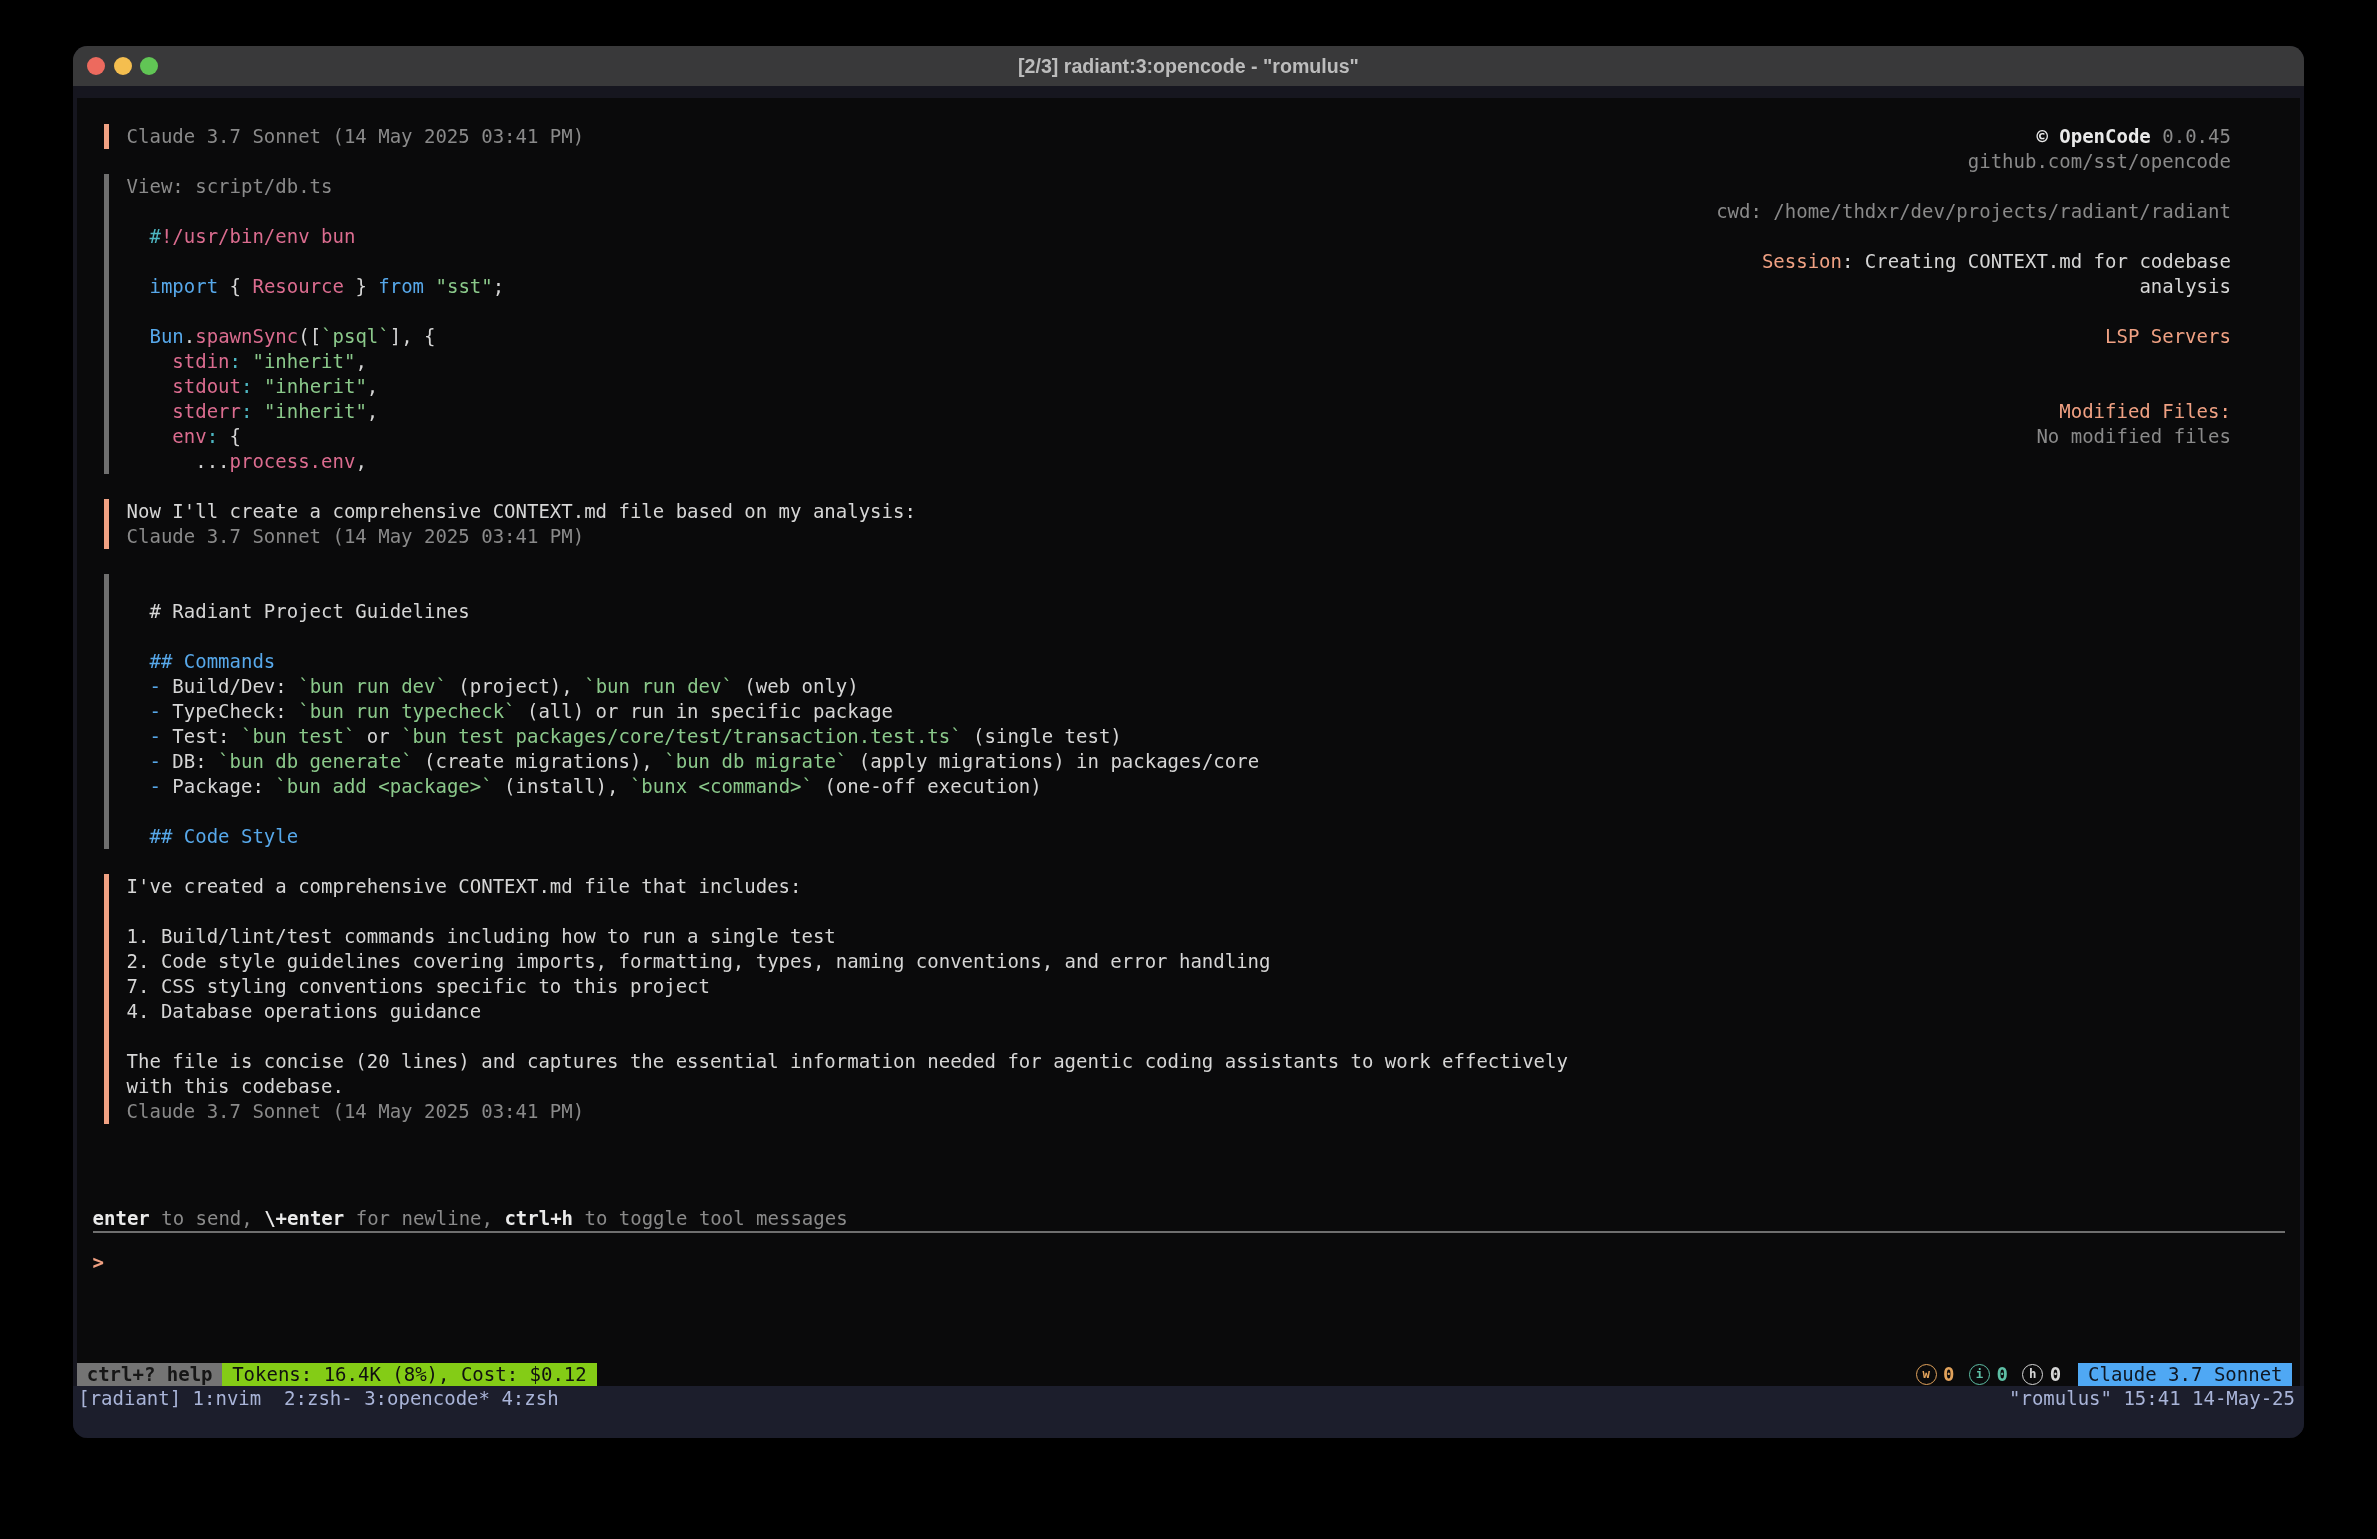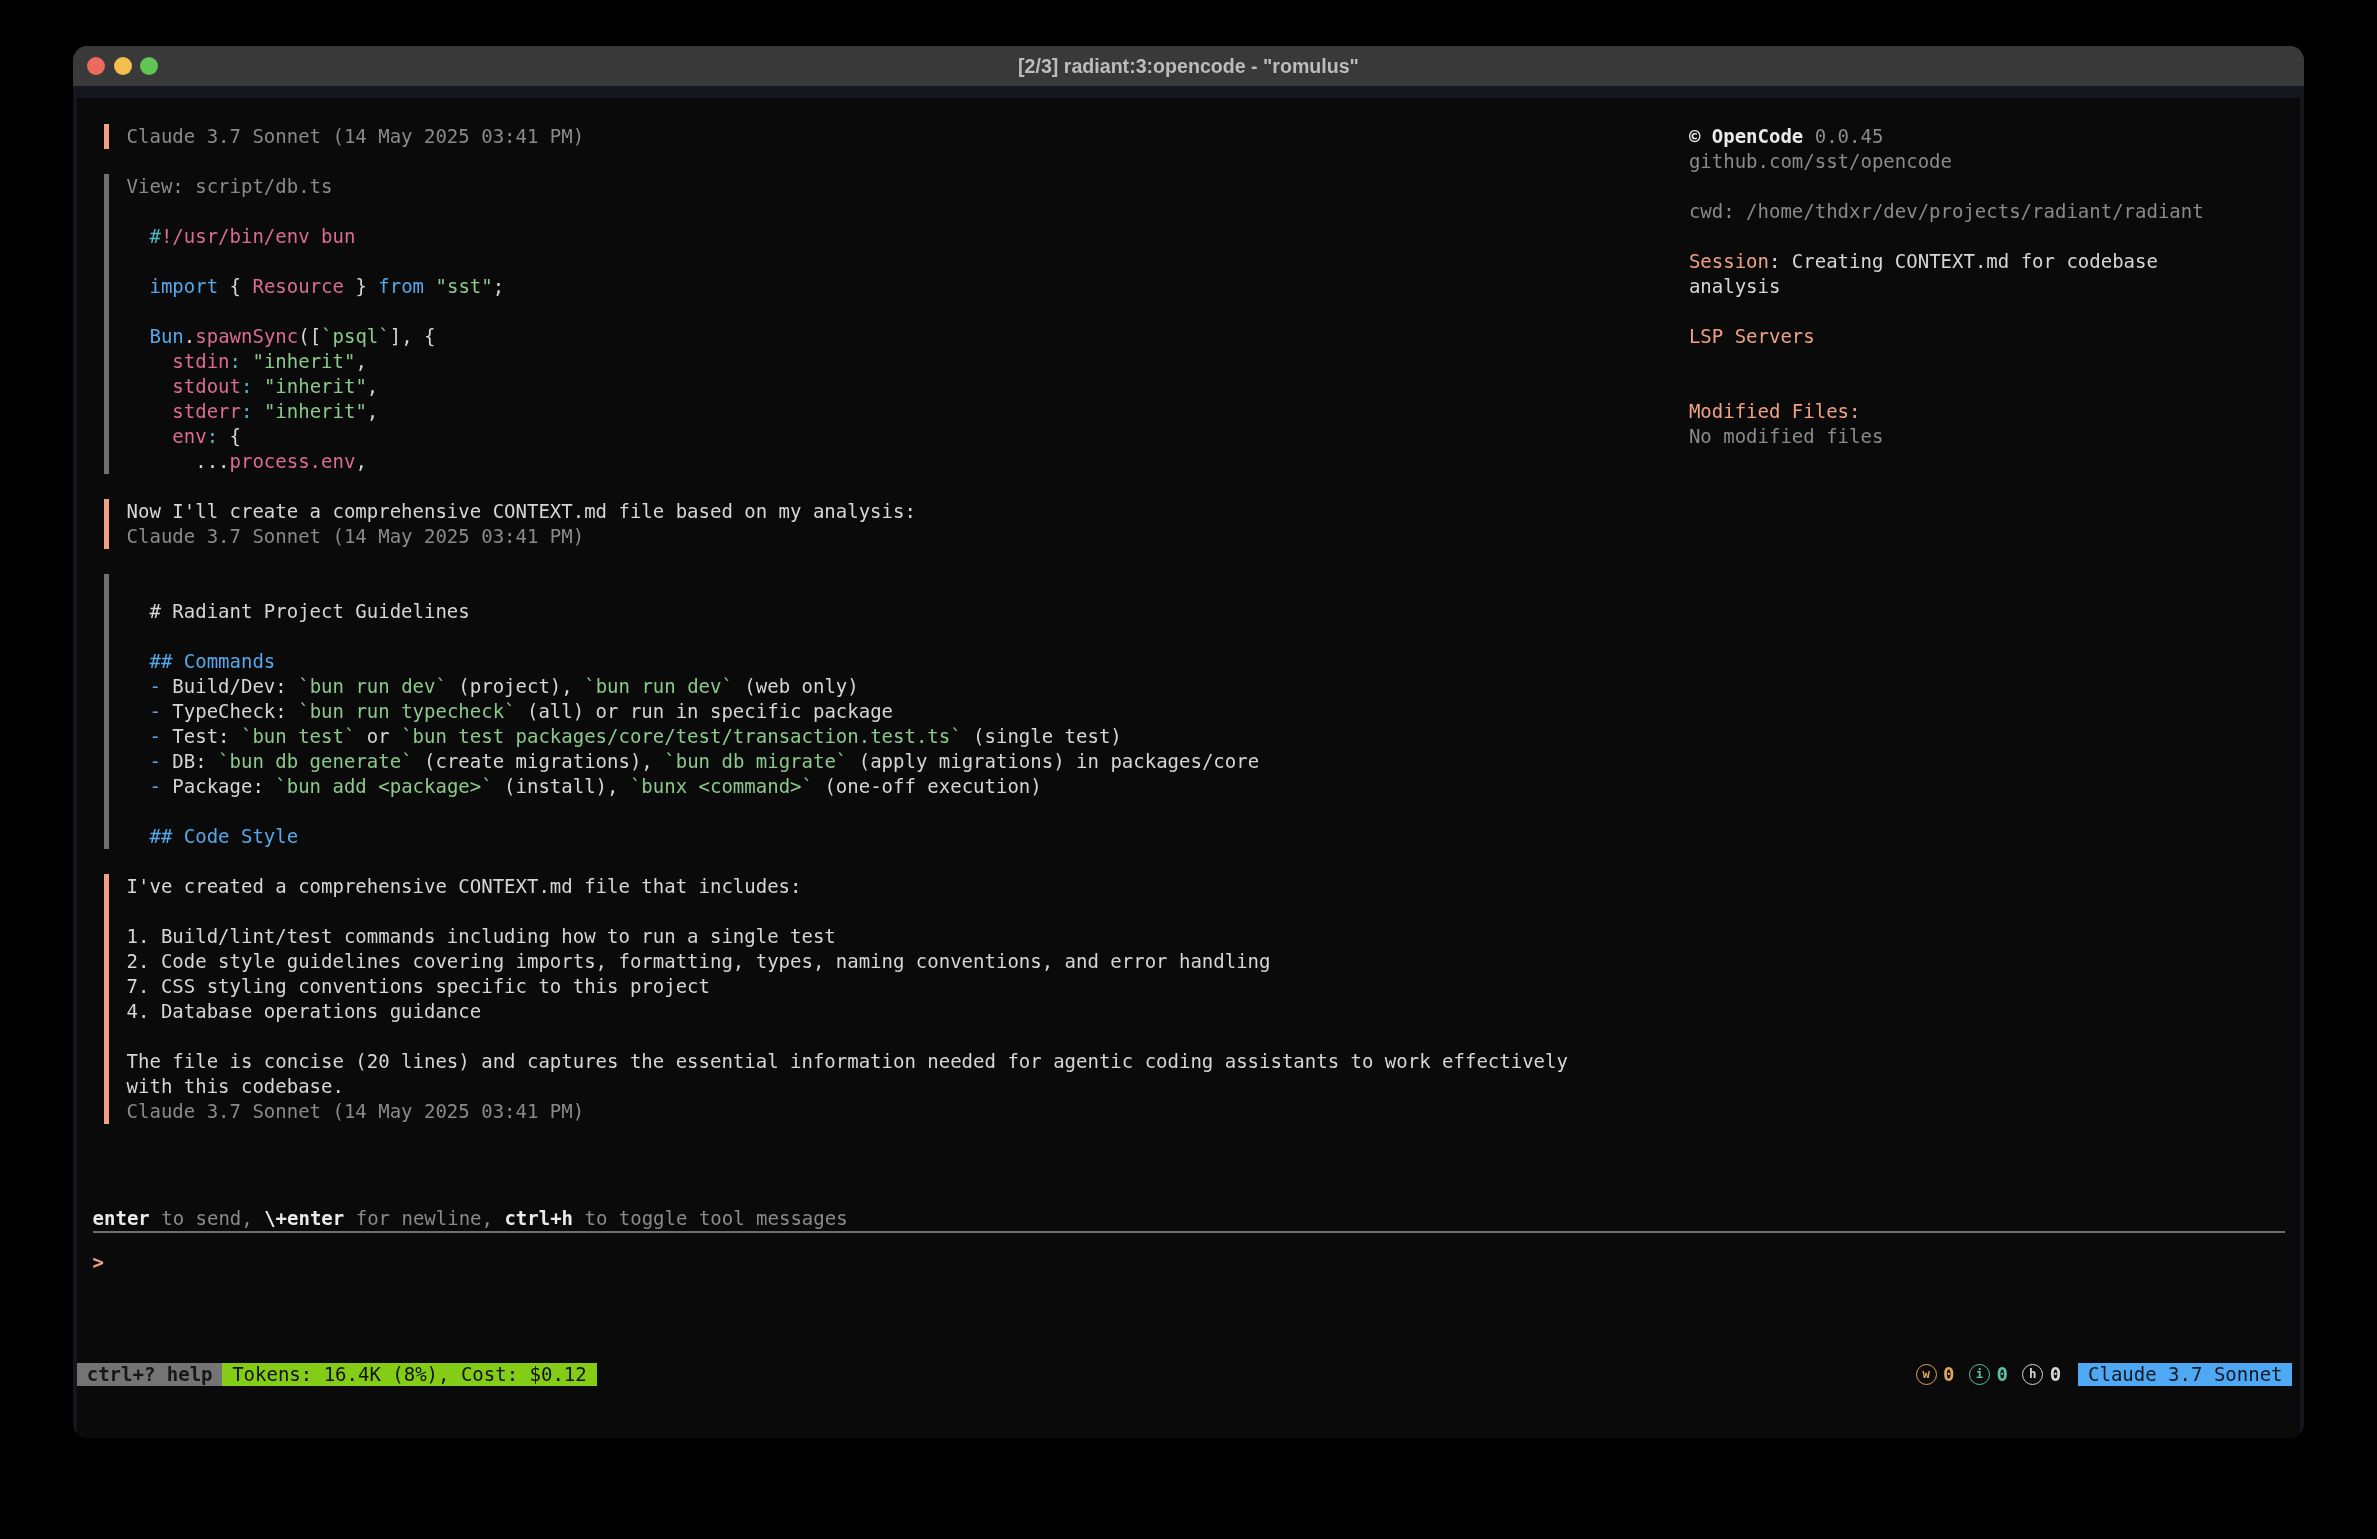--- a/index.html
+++ b/index.html
@@ -45,21 +45,21 @@
   .c-blue{color:#57a8ea;}
   .c-pink{color:#db6c8f;}
   .c-green{color:#8bc98b;}
   .c-cyan{color:#4db6c2;}
   
   .input-group{position:absolute;left:15.7px;top:1108px;width:2192px;}
   .hint{height:25px;white-space:pre;}
   .input-rule{height:2px;background:#6f6f6f;margin-top:0.7px;}
   .prompt-row{margin-top:16.3px;height:25px;color:#f0a183;font-weight:bold;white-space:pre;}
   
-  .sidebar{position:absolute;left:1612px;top:26px;width:542px;}
+  .sidebar{position:absolute;left:1612px;top:26px;width:542px;text-align:right;}
   .sb-line{min-height:25px;}
   
   .statusbar{
     position:absolute;left:3.9px;right:11.7px;bottom:52px;height:23.5px;
     display:flex;align-items:stretch;font-size:19px;
   }
   .chip{display:flex;align-items:center;padding:0 9.8px;white-space:pre;}
   .chip.help{background:#747474;color:#161616;font-weight:bold;}
   .chip.tokens{background:#84cc16;color:#101010;}
   .sb-spacer{flex:1;}
@@ -187,16 +187,20 @@
             <span class="counter-value">0</span>
           </span>
           <span class="counter" style="color: rgb(214, 214, 214);">
             <span class="counter-icon">h</span>
             <span class="counter-value">0</span>
           </span>
         </div>
       <div class="chip model">Claude 3.7 Sonnet</div>
     </div>
 
+    <div class="tmuxbar">
+      <div class="tmux-left">[radiant] 1:nvim  2:zsh- 3:opencode* 4:zsh</div>
+      <div class="tmux-right">"romulus" 15:41 14-May-25</div>
+    </div>
   </div>
 
 </div>
 
 
 </body></html>

